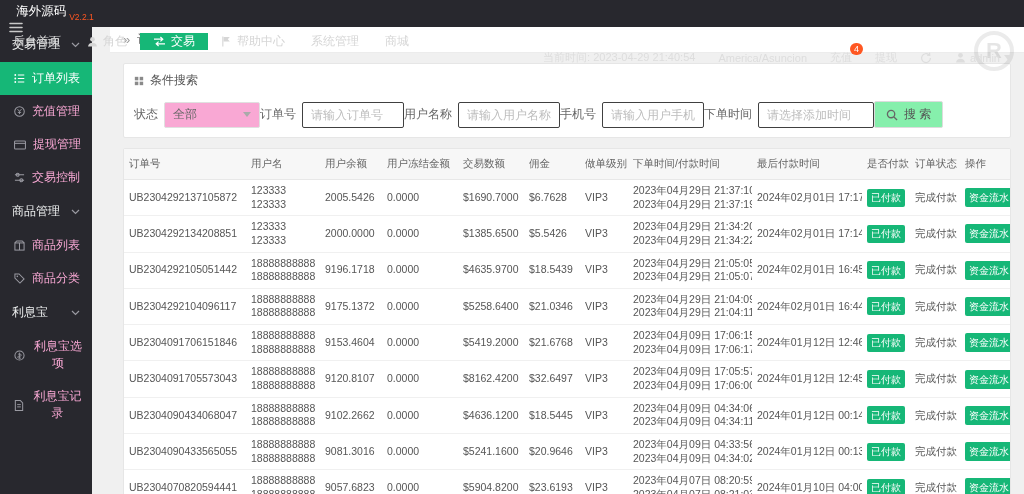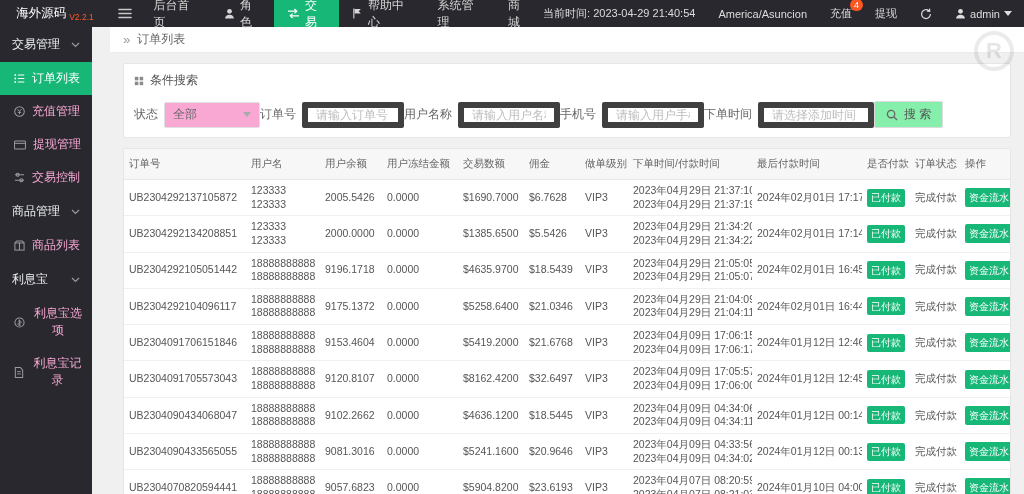--- a/index.html
+++ b/index.html
@@ -1,21 +1,21 @@
 <!DOCTYPE html>
 <html><head>
 <meta charset="utf-8">
 <style>
   * { box-sizing: border-box; margin: 0; padding: 0; }
   html, body { width: 1024px; height: 494px; overflow: hidden; }
   body { position: relative; font-family: "Liberation Sans", "DejaVu Sans", sans-serif; background: #f0f0f0; font-size: 12px; color: #555; }
   .icn { display: inline-flex; align-items: center; justify-content: center; line-height: 0; }
 
   
-  .header { position: absolute; top: 0; left: 0; width: 1024px; height: 27px; background: #28282e; display: flex; align-items: stretch; color: #e3e3e3; z-index: 30; }
+  .header { position: absolute; top: 0; left: 0; width: 1024px; height: 27px; background: #28282e; display: flex; align-items: stretch; color: #e3e3e3; z-index: 30; flex-direction: column; }
   .logo { width: 110px; display: flex; align-items: center; justify-content: center; gap: 3px; color: #fff; font-size: 12.5px; flex: none; }
   .logo .ver { color: #ff5722; font-size: 8.5px; align-self: flex-start; margin-top: 12px; }
   .menu-toggle { width: 32px; display: flex; align-items: center; justify-content: center; color: #c9c9c9; cursor: pointer; }
   .nav { display: flex; align-items: stretch; }
   .nav-item { display: flex; align-items: center; gap: 5px; padding: 0 13px; color: #d6d6d6; cursor: pointer; font-size: 12px; }
   .nav-item.active { background: #16b777; color: #fff; }
   .header-right { margin-left: auto; display: flex; align-items: center; gap: 23px; padding-right: 12px; font-size: 11px; color: #ddd; }
   .hr-item { display: flex; align-items: center; gap: 4px; position: relative; cursor: pointer; white-space: nowrap; }
   .badge { position: absolute; top: -7px; right: -11px; background: #ff5722; color: #fff; font-size: 9px; line-height: 1; padding: 1.5px 4px; border-radius: 7px; }
 
@@ -38,21 +38,21 @@
 
   
   .search-card { margin-bottom: 10px; padding: 8px 10px 9px; }
   .search-title { display: flex; align-items: center; gap: 6px; color: #555; margin-bottom: 12px; }
   .search-title .icn { color: #8a8a8a; }
   .search-row { display: flex; align-items: center; gap: 0; flex-wrap: nowrap; }
   .fld { display: flex; align-items: center; gap: 6px; }
   .fld label { color: #666; white-space: nowrap; }
   .sel { width: 96px; height: 26px; border: 1px solid #e0e0e0; border-radius: 2px; background: #f9a8d4; display: flex; align-items: center; justify-content: space-between; padding: 0 8px; color: #666; cursor: pointer; }
   .sel .icn { color: #aaa; }
-  .inp { width: 102px; height: 26px; border: 6px solid #404040; border-radius: 2px; background: #fff; font-size: 12px; color: #666; padding: 0 8px; font-family: inherit; outline: none; }
+  .inp { width: 102px; height: 26px; border: 1px solid #404040; border-radius: 2px; background: #fff; font-size: 12px; color: #666; padding: 0 8px; font-family: inherit; outline: none; }
   .inp.wide { width: 116px; }
   .inp::placeholder { color: #bdbdbd; }
   .search-btn { height: 27px; padding: 0 11px; border: 1px solid #dcdcdc; background: #86efac; display: flex; align-items: center; gap: 6px; font-size: 12px; color: #555; border-radius: 2px; cursor: pointer; font-family: inherit; }
   .search-btn .icn { color: #666; }
 
   
   .table-card { overflow: hidden; }
   table { width: 100%; border-collapse: collapse; table-layout: fixed; }
   thead th { background: #f7f7f7; color: #666; font-weight: normal; text-align: left; padding: 8px 5px; border-bottom: 1px solid #e8e8e8; font-size: 10.5px; white-space: nowrap; overflow: hidden; }
   tbody td { padding: 4px 5px; border-bottom: 1px solid #f0f0f0; color: #555; font-size: 10.5px; white-space: nowrap; overflow: hidden; line-height: 1.3; vertical-align: middle; }
@@ -204,20 +204,29 @@
         </span>
       </div>
       <div class="sb-item">
         <span class="icn">
           <svg width="11" height="11" viewBox="0 0 12 12">
             <rect x="1" y="3.2" width="10" height="7.8" fill="none" stroke="currentColor" stroke-width="1.1"></rect>
             <path d="M1 3.2l2-2.2h6l2 2.2M6 3.2v7.8" stroke="currentColor" fill="none" stroke-width="1.1"></path>
           </svg>
         </span>
         <span>商品列表</span>
+      </div>
+      <div class="sb-item">
+        <span class="icn">
+          <svg width="11" height="11" viewBox="0 0 12 12">
+            <path d="M1 1h4.5L11 6.5 6.5 11 1 5.5z" fill="none" stroke="currentColor" stroke-width="1.1"></path>
+            <circle cx="3.6" cy="3.6" r="0.9" fill="currentColor"></circle>
+          </svg>
+        </span>
+        <span>商品分类</span>
       </div>
       <div class="sb-section-hd">
         <span>利息宝</span>
         <span class="icn">
           <svg width="9" height="6" viewBox="0 0 9 6">
             <path d="M1 1l3.5 3.5L8 1" fill="none" stroke="currentColor" stroke-width="1.2"></path>
           </svg>
         </span>
       </div>
       <div class="sb-item">

